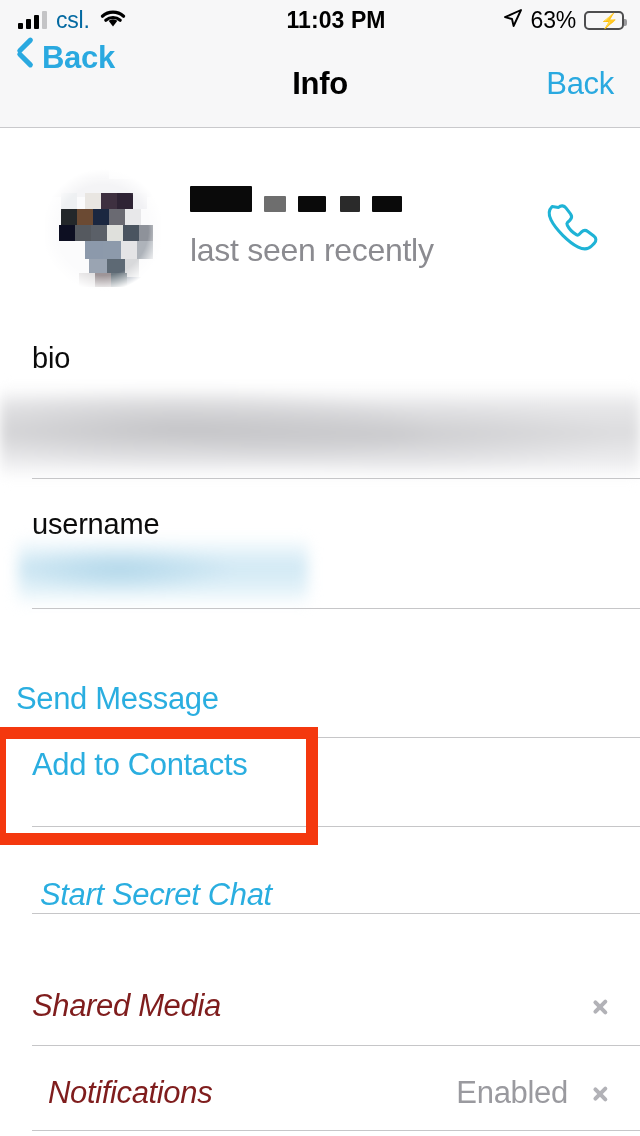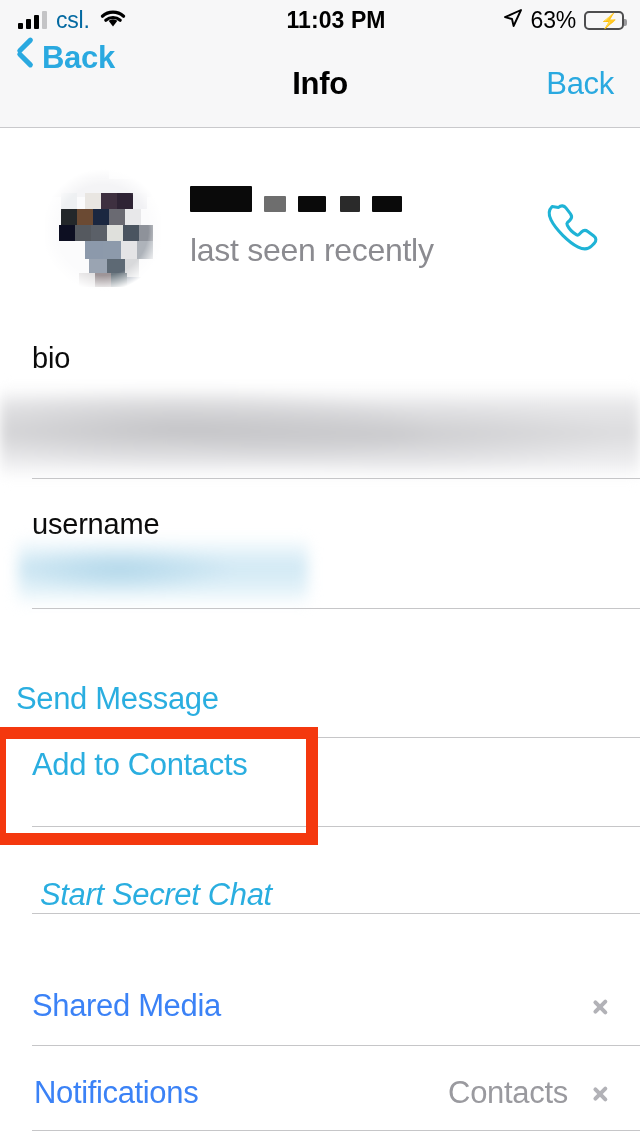--- a/index.html
+++ b/index.html
@@ -92,21 +92,21 @@
     background:
       radial-gradient(ellipse 150px 32px at 35% 45%, rgba(150,200,225,0.55) 0%, rgba(150,200,225,0) 78%),
       linear-gradient(180deg, rgba(222,240,248,0.25) 0%, rgba(200,228,242,0.85) 40%, rgba(214,236,246,0.7) 75%, rgba(255,255,255,0) 100%);
     filter: blur(7px);
   }
 
   
   .row { position:absolute; left:0; width:640px; display:flex; align-items:center; cursor:pointer; }
   .row-label { font-size:31px; letter-spacing:-0.35px; }
   .action .row-label { color:#2aaee0; }
-  .plain .row-label { color:#3b82f6; }
+  .plain .row-label { color:#7f1d1d;font-style:italic; }
   .row-value { position:absolute; right:72px; font-size:31px; color:#9a9a9f; letter-spacing:-0.3px; }
   .chev-r { position:absolute; right:30px; width:18px; height:30px; }
   .chev-r::before, .chev-r::after {
     content:""; position:absolute; left:2px; width:18px; height:4px; background:#b2b2b7; border-radius:2px;
   }
   .chev-r::before { top:8px;  transform: rotate(45deg);  transform-origin:left center; }
   .chev-r::after  { top:20px; transform: rotate(-45deg); transform-origin:left center; }
 
   
   .annotation {
@@ -241,22 +241,22 @@
     <span class="row-label">Start Secret Chat</span>
   </div>
   <div class="sep" style="left:32px; top:913px; width:608px;"></div>
 
   <div class="row plain" style="top:968px; height:76px; padding-left:32px;">
     <span class="row-label">Shared Media</span>
     <span class="chev-r"></span>
   </div>
   <div class="sep" style="left:32px; top:1045px; width:608px;"></div>
 
-  <div class="row plain" style="top:1055px; height:76px; padding-left:34px;">
+  <div class="row plain" style="top:1055px; height:76px; padding-left:48px;">
     <span class="row-label">Notifications</span>
-    <span class="row-value">Contacts</span>
+    <span class="row-value">Enabled</span>
     <span class="chev-r"></span>
   </div>
   <div class="sep" style="left:32px; top:1130px; width:608px;"></div>
 
   <div class="annotation"></div>
 
 </div>
 
 </body></html>

